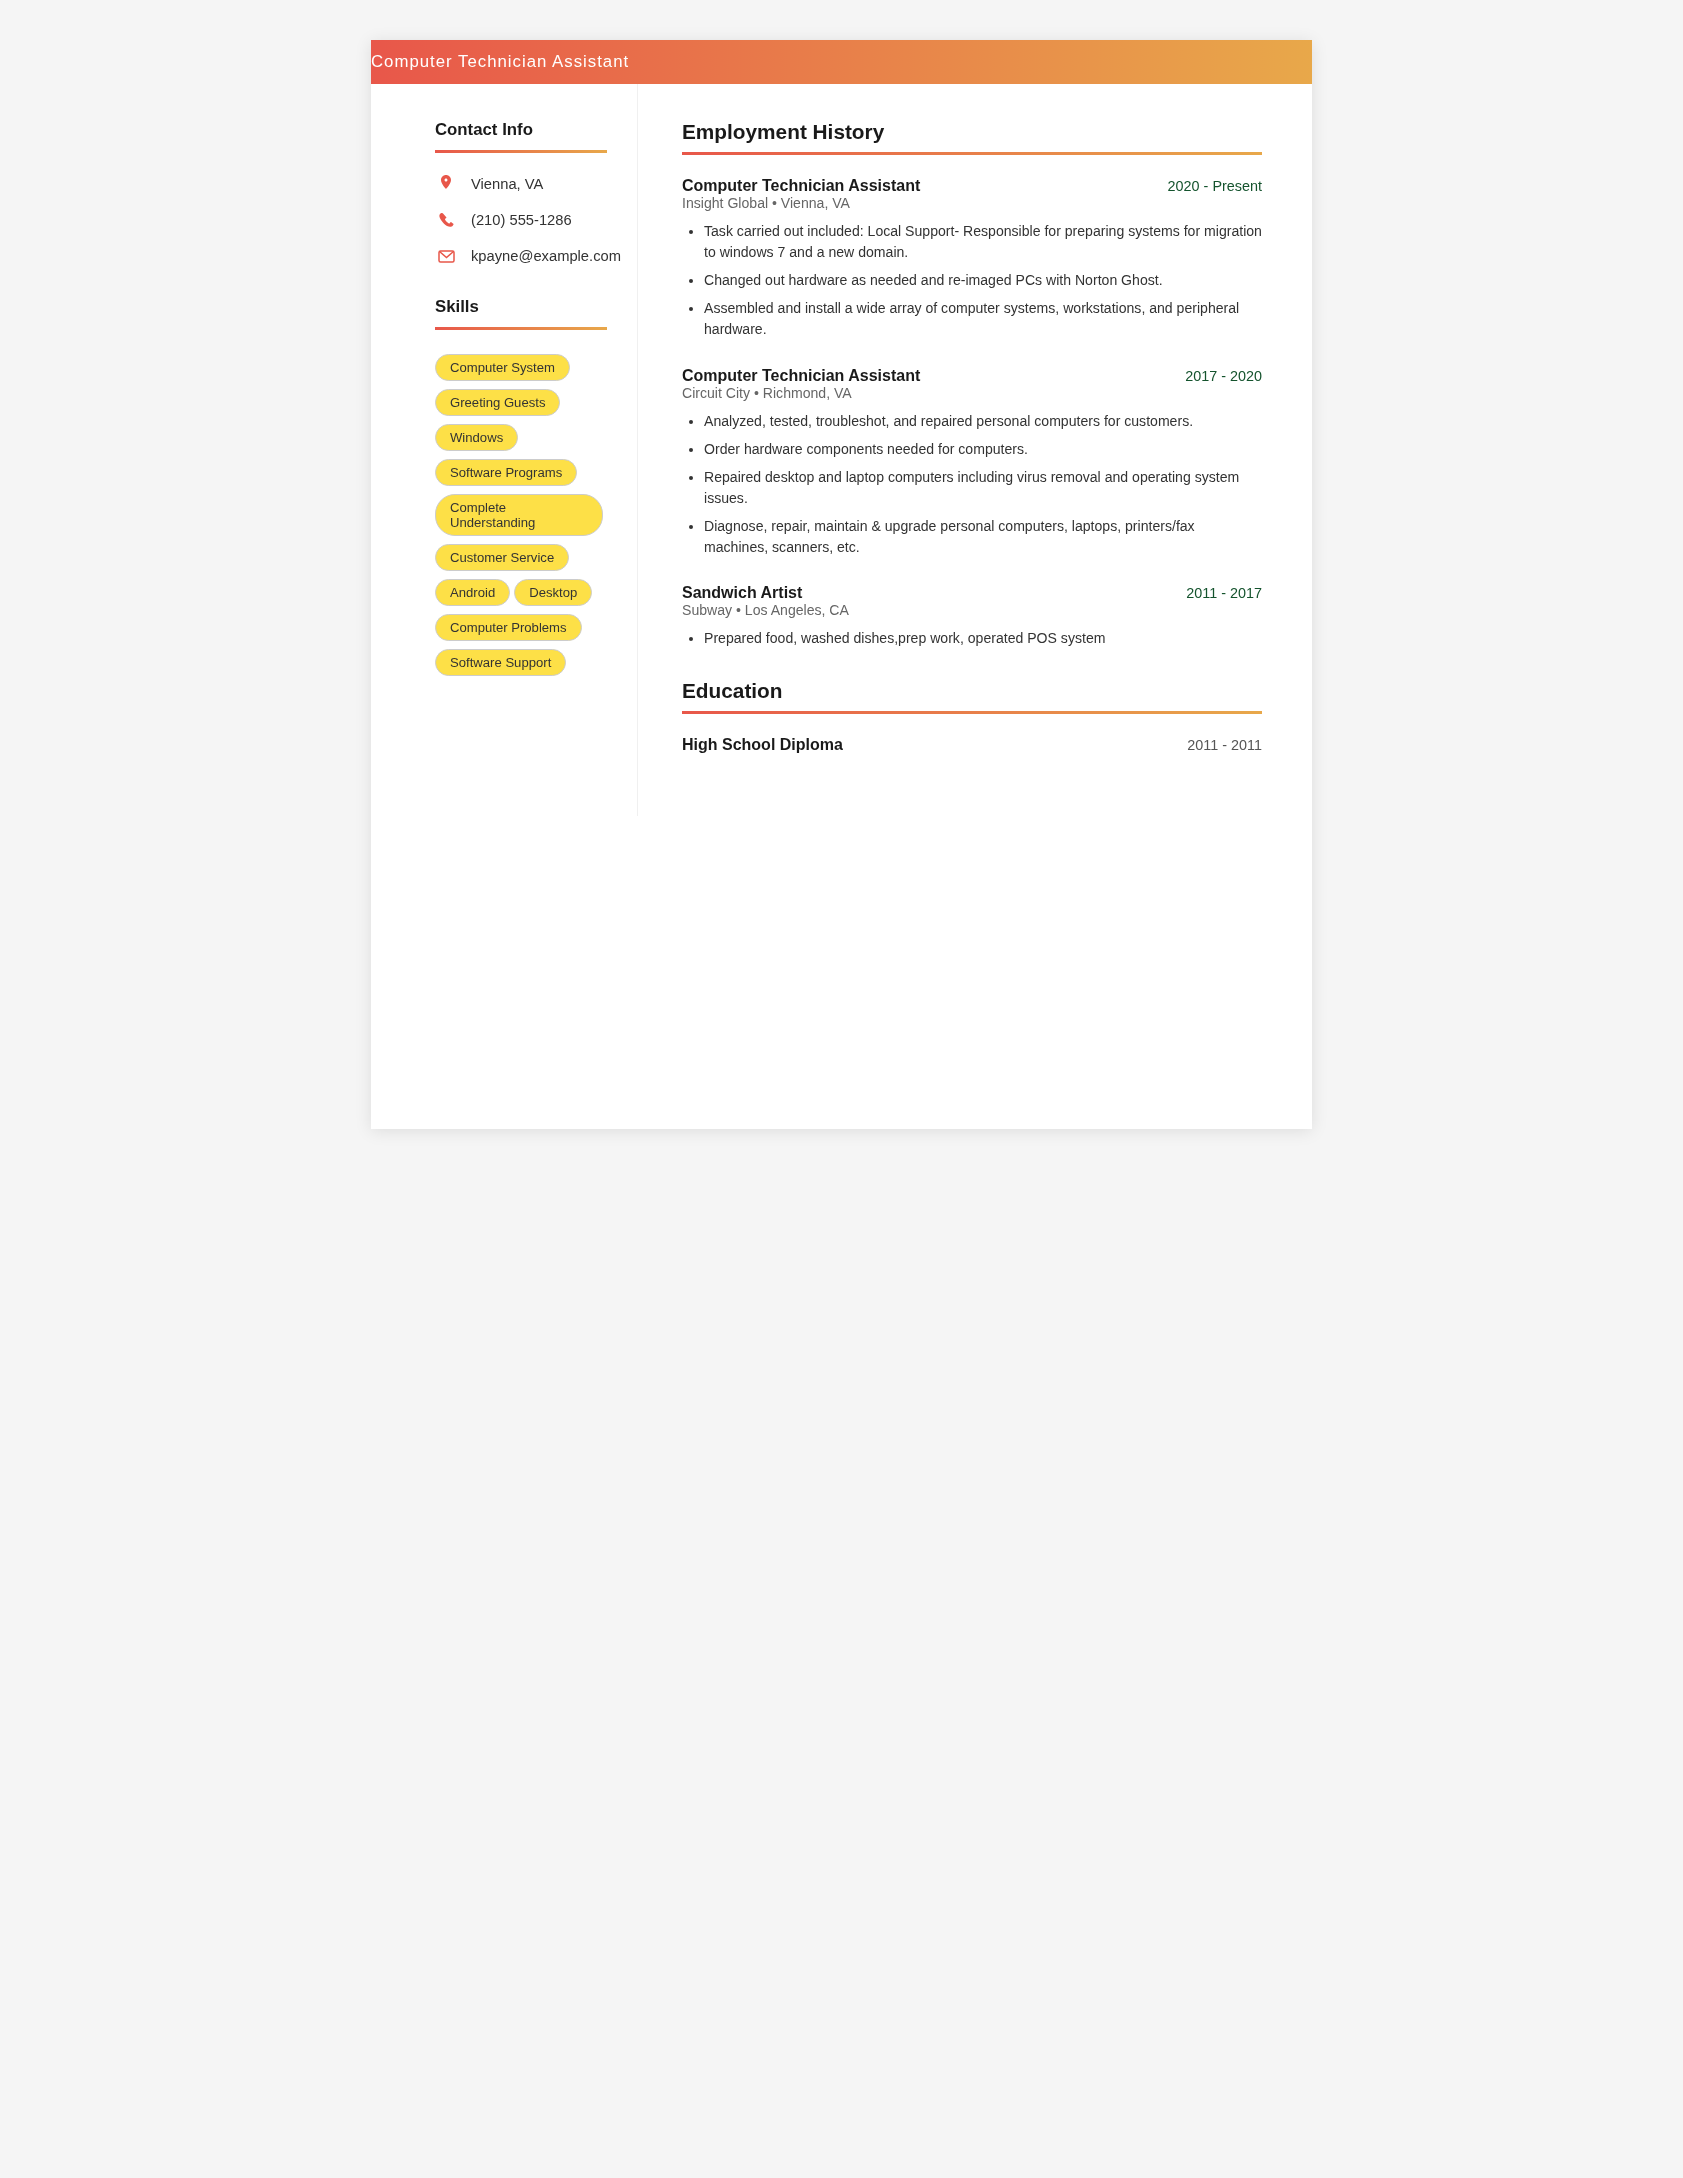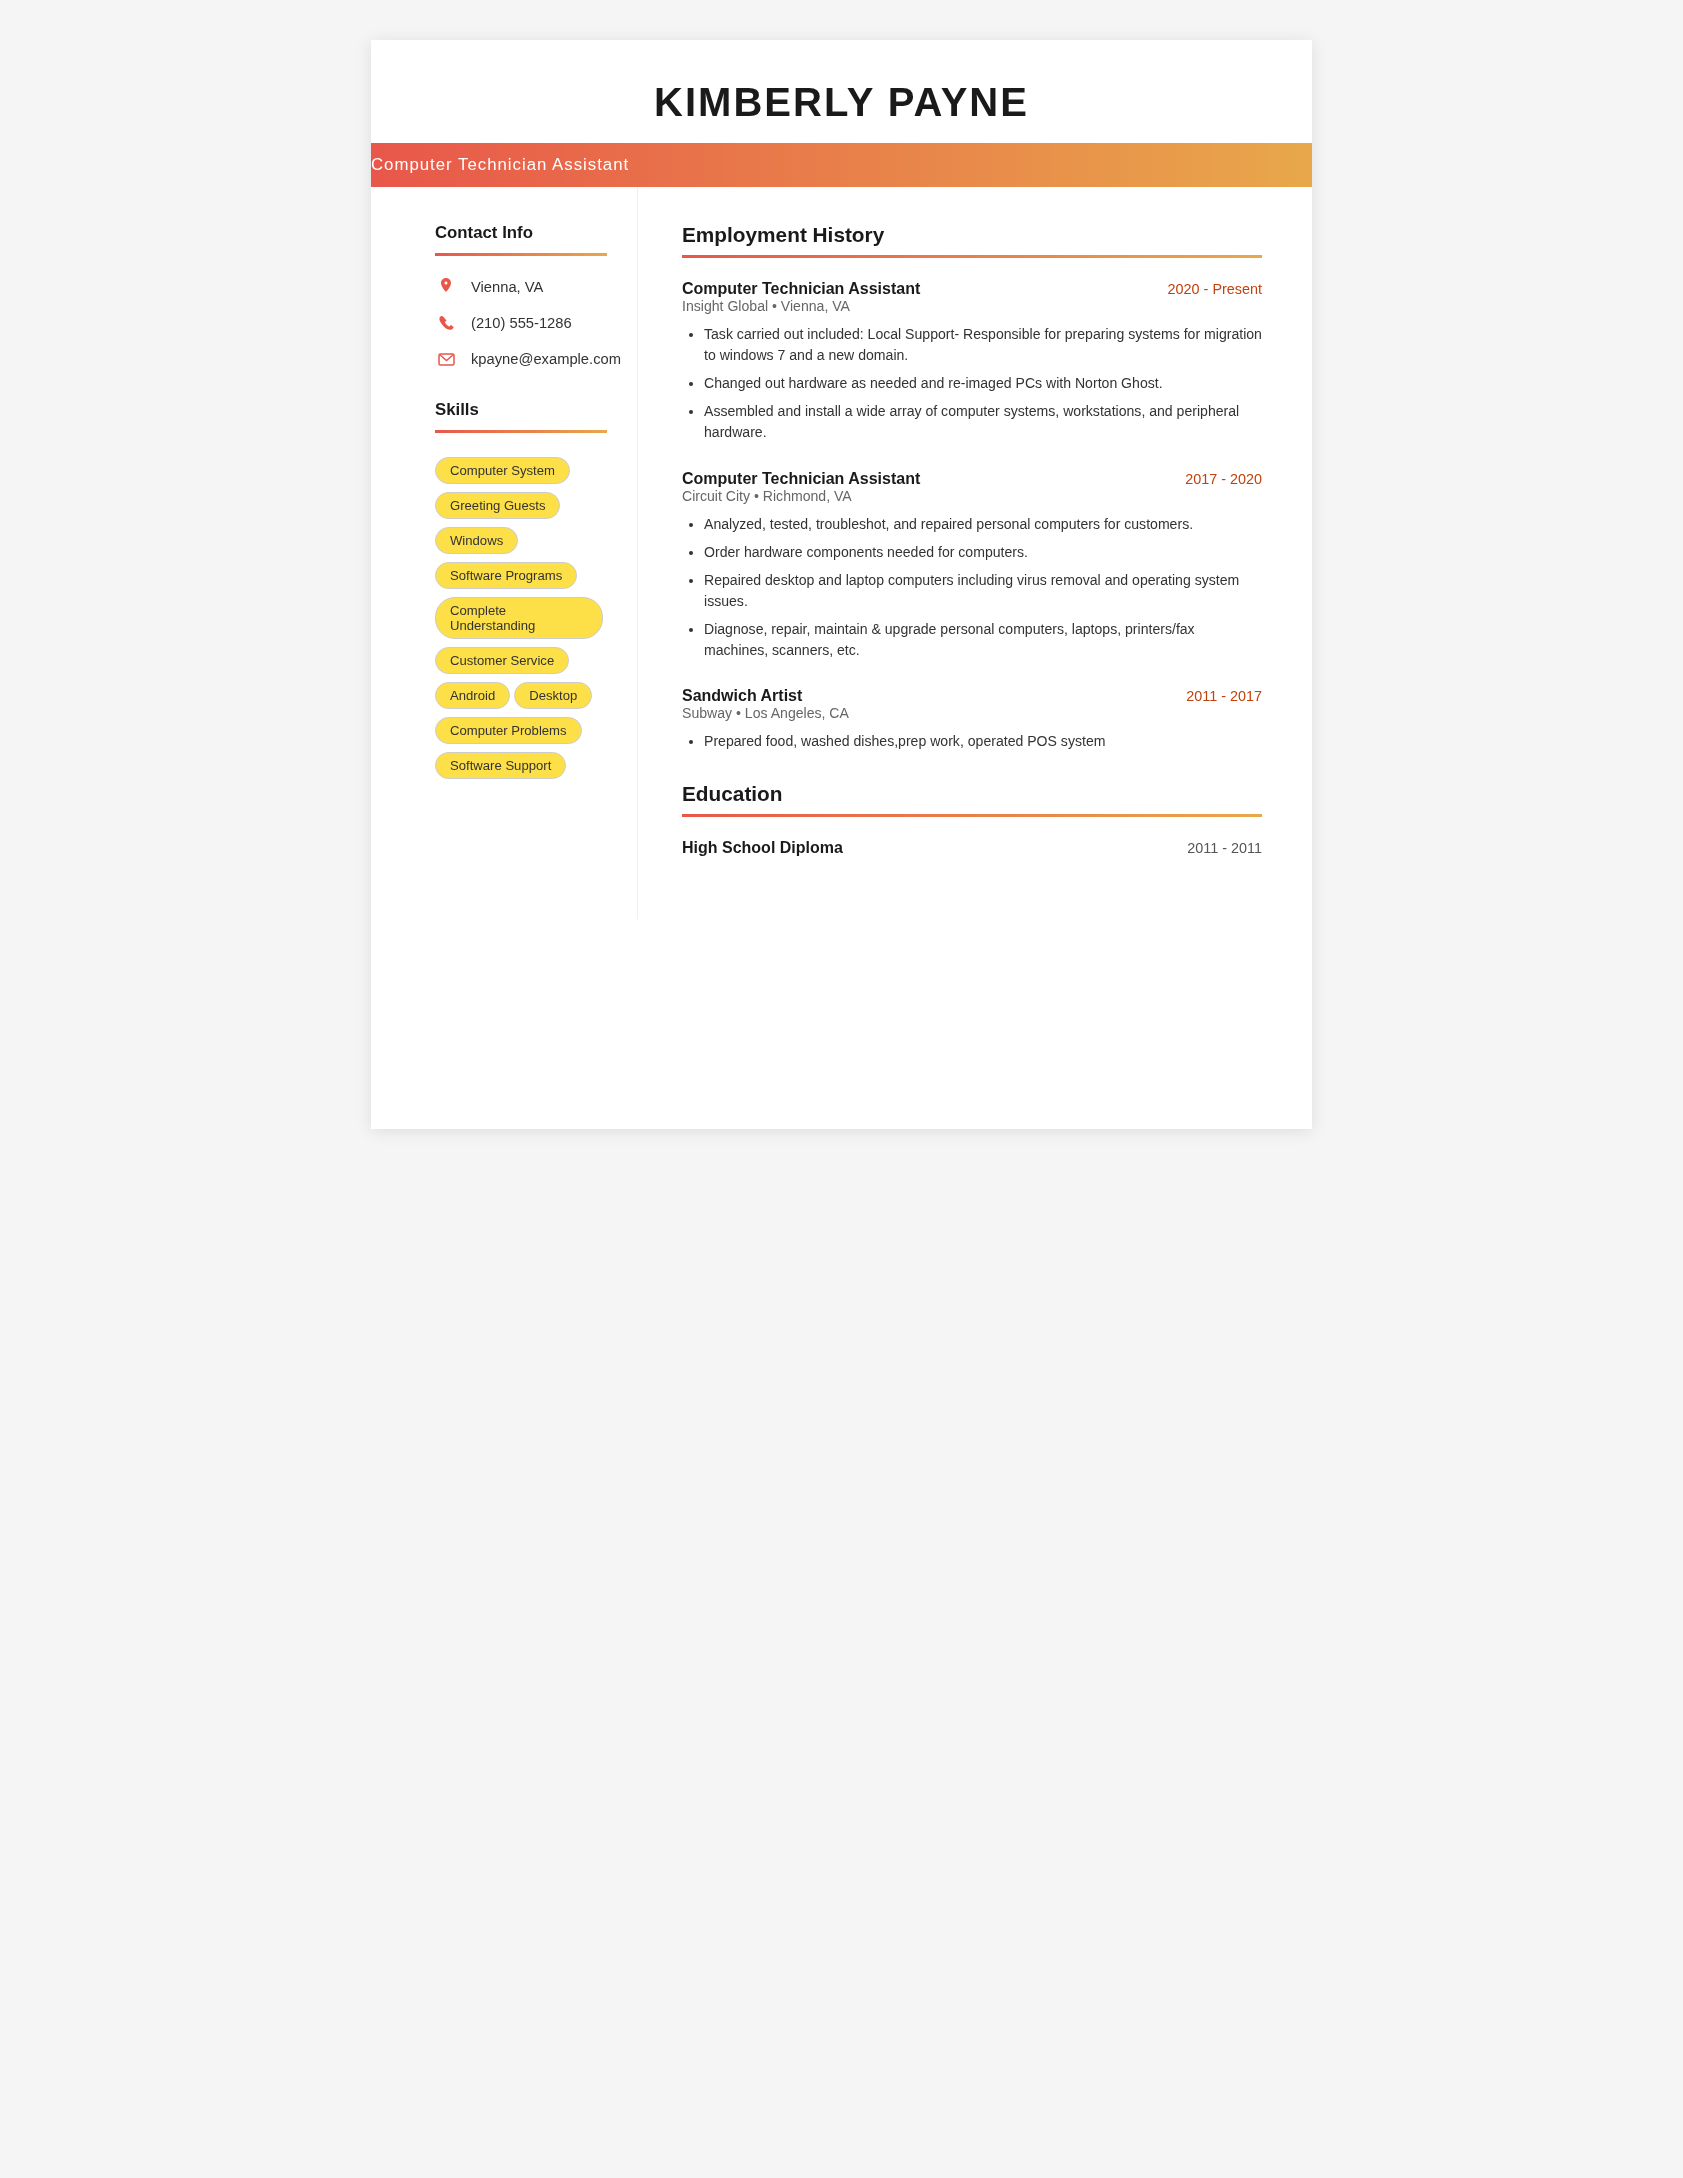--- a/index.html
+++ b/index.html
@@ -113,21 +113,21 @@
       justify-content: space-between;
       align-items: baseline;
     }
     .job-title {
       font-weight: 800;
       font-size: 1rem;
       color: #1a1a1a;
     }
     .job-dates {
       font-size: 0.9rem;
-      color: #c2410c;
+      color: #14532d;
       white-space: nowrap;
     }
     .job-company {
       font-size: 0.88rem;
       color: #666;
       margin-bottom: 10px;
     }
     .job-bullets {
       list-style: disc;
       padding-left: 22px;
@@ -155,23 +155,20 @@
     .edu-dates {
       font-size: 0.9rem;
       color: #555;
     }
   </style>
 </head>
 <body>
 
 <div class="resume">
 
-  <div class="resume-header">
-    <h1>KIMBERLY PAYNE</h1>
-  </div>
   <div class="title-bar">
     <span>Computer Technician Assistant</span>
   </div>
 
   <div class="main-content">
 
     <div class="sidebar">
 
       <div>
         <div class="section-title">Contact Info</div>

